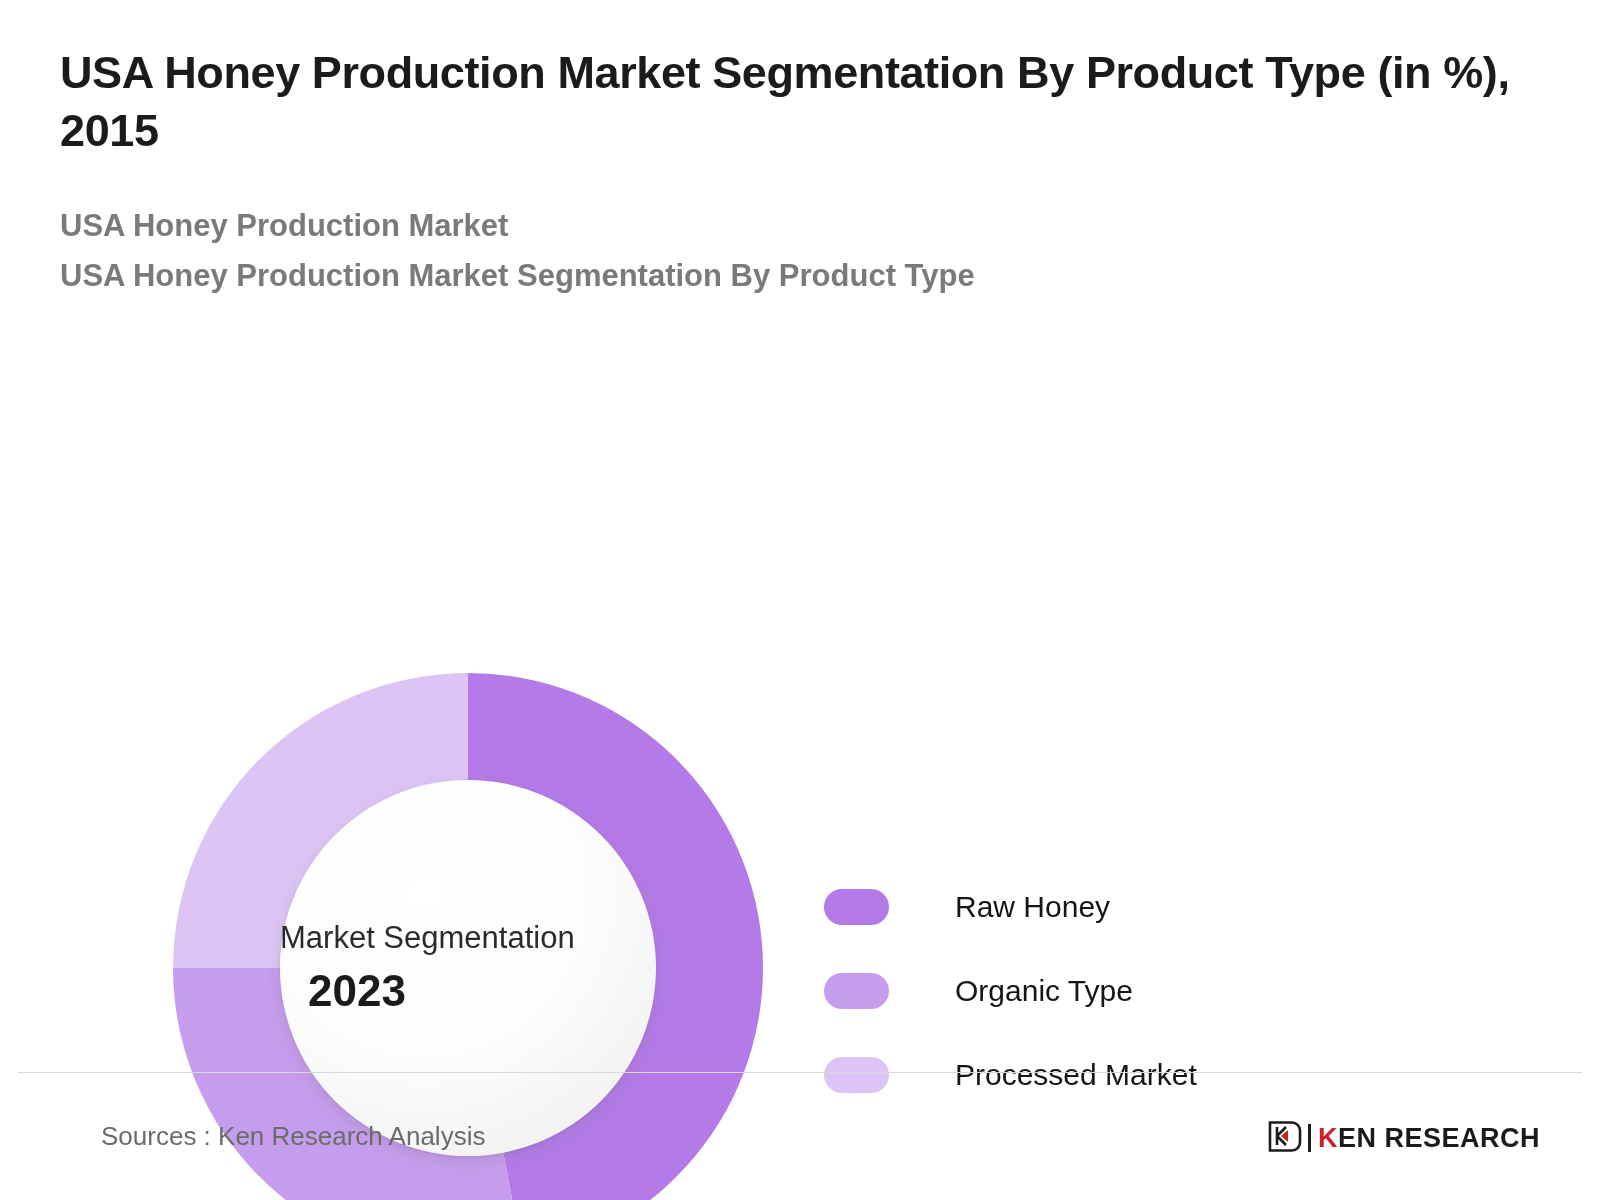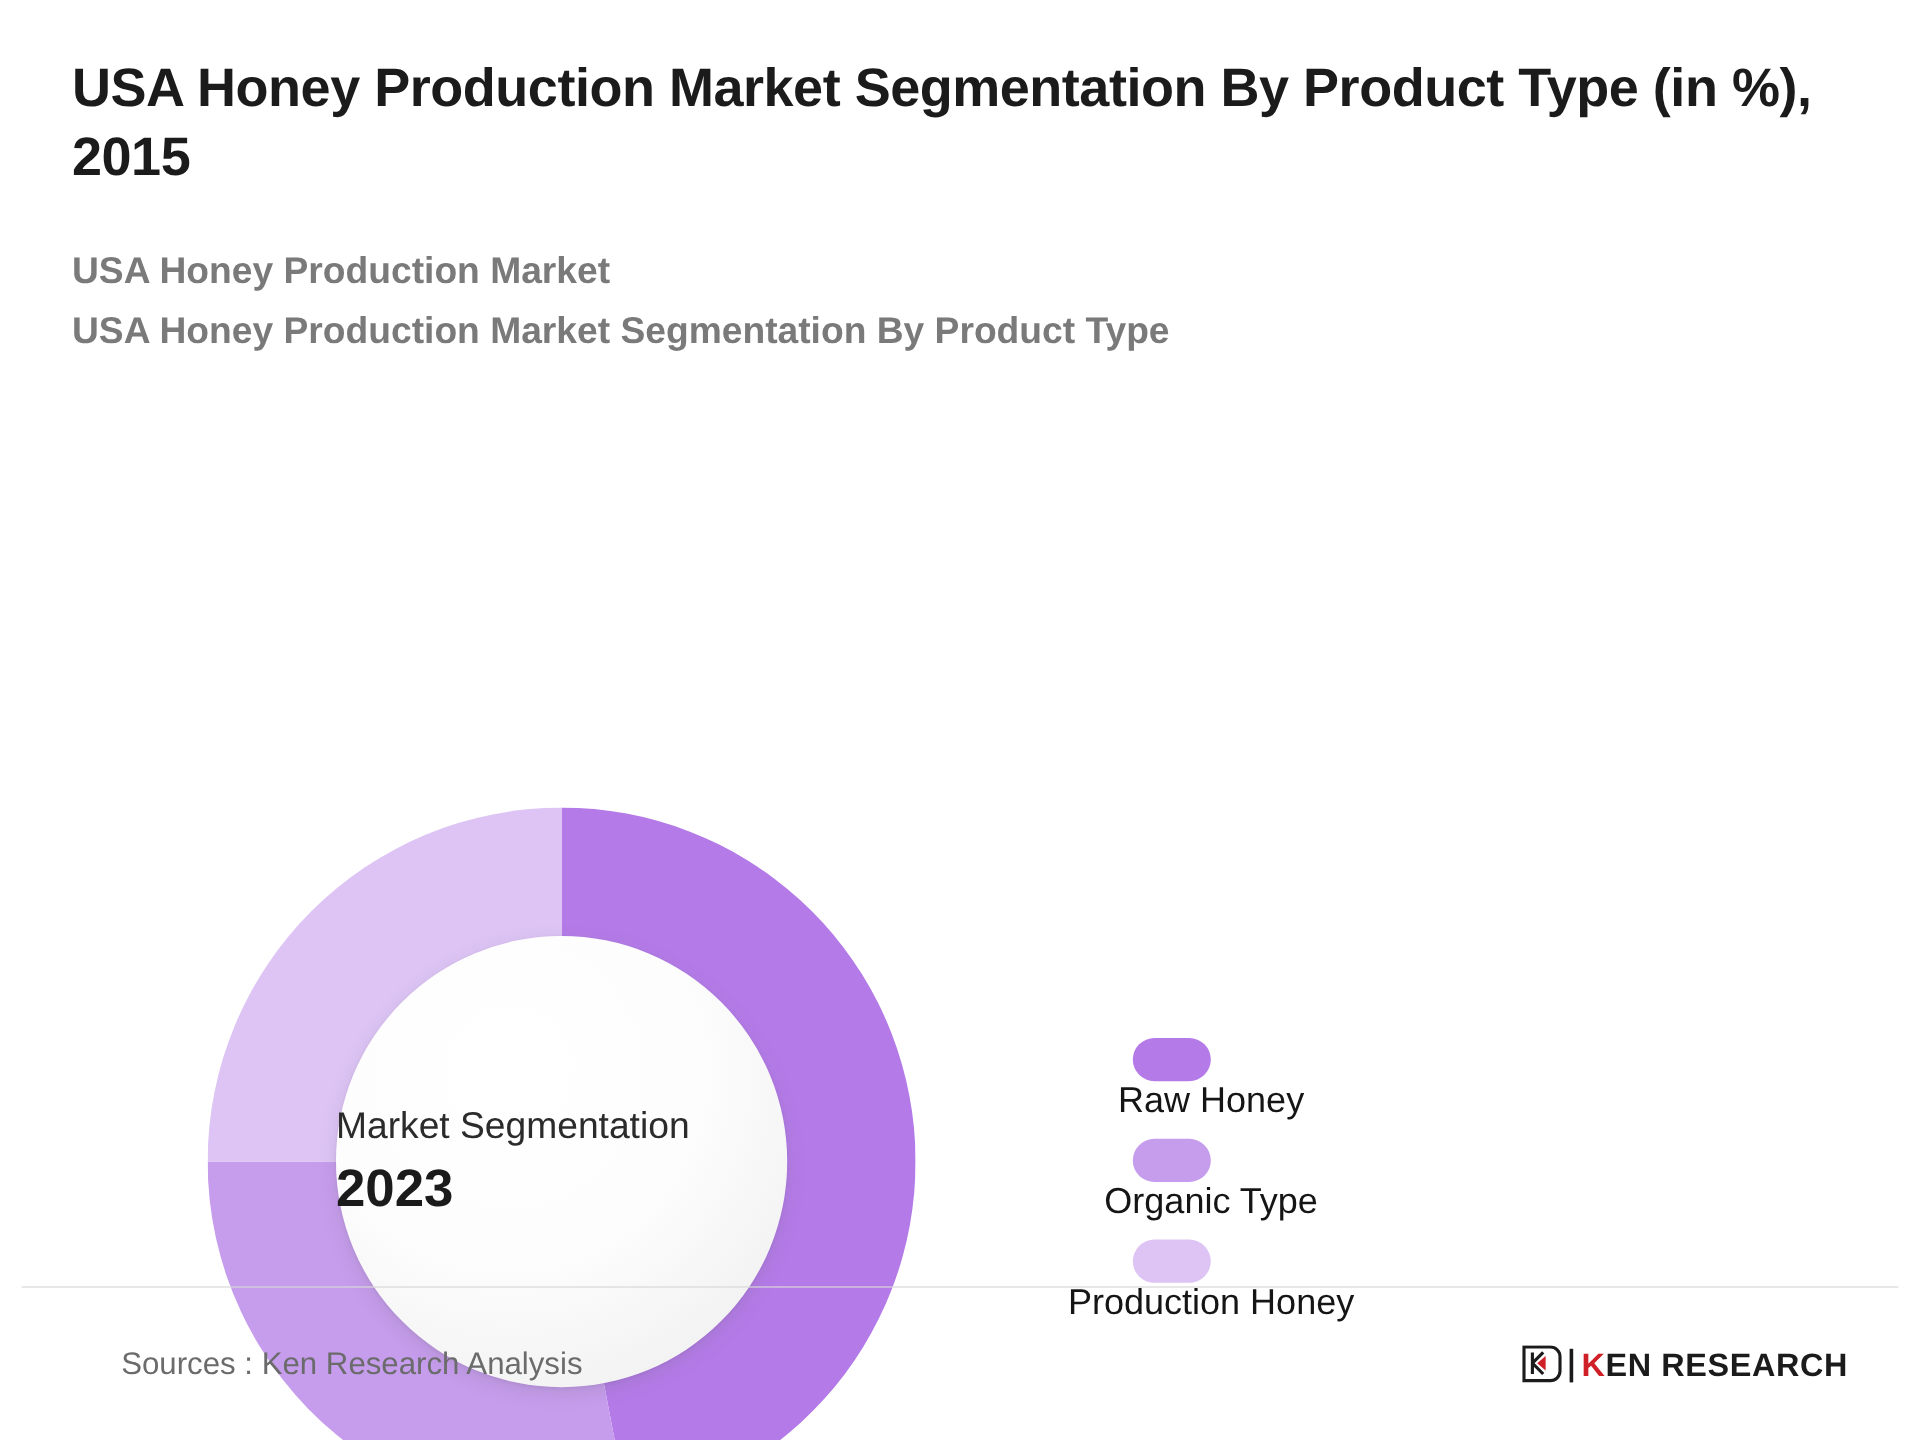--- a/index.html
+++ b/index.html
@@ -84,33 +84,33 @@
     font-size: 31px;
     color: #2b2b2b;
     line-height: 1.1;
   }
   .hole-year {
     font-size: 44px;
     font-weight: bold;
     color: #1b1b1b;
     margin-top: 12px;
     line-height: 1.1;
+    margin-left: 28px;
   }
 
   
   .legend {
     position: absolute;
     left: 824px;
     top: 565px;
   }
   .legend-item {
     display: flex;
     align-items: center;
     height: 84px;
-    flex-direction: column;
   }
   .legend-swatch {
     width: 65px;
     height: 36px;
     border-radius: 18px;
     flex: 0 0 auto;
   }
   .legend-label {
     margin-left: 66px;
     font-size: 30px;
@@ -211,21 +211,21 @@
         <div class="legend-item">
           <div class="legend-swatch" style="background: rgb(180, 122, 232);"></div>
           <div class="legend-label">Raw Honey</div>
         </div>
         <div class="legend-item">
           <div class="legend-swatch" style="background: rgb(198, 156, 236);"></div>
           <div class="legend-label">Organic Type</div>
         </div>
         <div class="legend-item">
           <div class="legend-swatch" style="background: rgb(221, 196, 245);"></div>
-          <div class="legend-label">Production Honey</div>
+          <div class="legend-label">Processed Market</div>
         </div>
       </div>
 
   </div>
 
   <div class="footer">
     <div class="footer-rule"></div>
     <div class="footer-inner">
       <div class="sources-text">Sources : Ken Research Analysis</div>
       <div class="logo">

